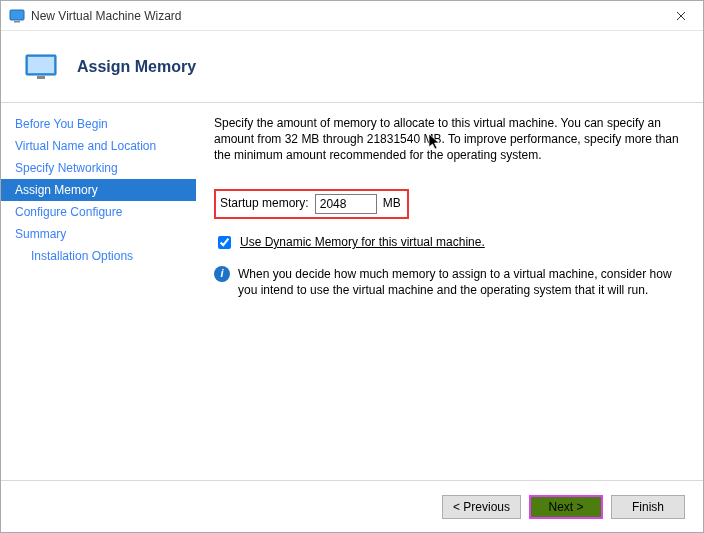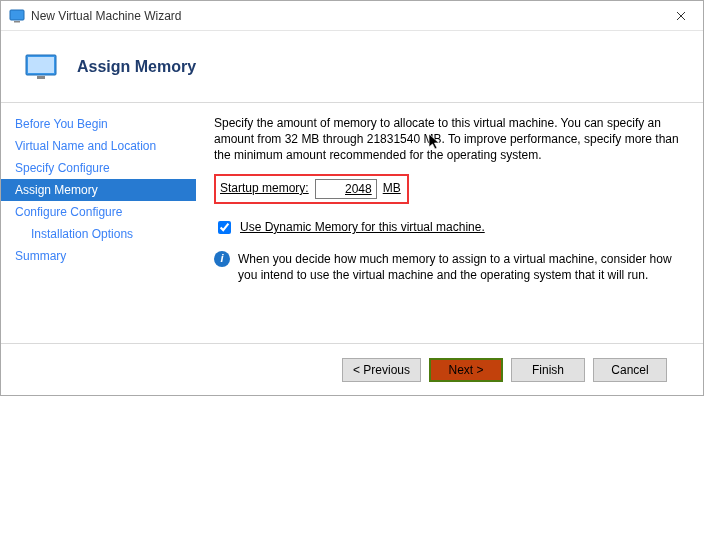--- a/index.html
+++ b/index.html
@@ -5,21 +5,21 @@
   * { box-sizing: border-box; }
   html, body { margin:0; padding:0; }
   body {
     font-family: "Segoe UI", Tahoma, sans-serif;
     font-size: 12px;
     color: #000;
     background: #fff;
   }
   .window {
     width: 704px;
-    height: 396px;
+    height: 533px;
     border: 1px solid #aaa;
     display: flex;
     flex-direction: column;
     position: relative;
   }
   .titlebar {
     height: 30px;
     display: flex;
     align-items: center;
     border-bottom: 1px solid #e5e5e5;
@@ -69,66 +69,65 @@
   .nav .step.sub { padding-left: 30px; }
   .nav .step.selected {
     background: #277ad1;
     color: #fff;
   }
   .content {
     flex:1;
     padding: 12px 18px 0 18px;
     line-height: 1.35;
   }
-  .row { display:flex; align-items:center; margin-top:10px;text-decoration:underline; }
+  .row { display:flex; align-items:center; margin-top:25px; }
   .highlight-box {
     border: 2px solid #e33;
     padding: 3px 6px 3px 4px;
     display:inline-flex;
     align-items:center;
     gap: 6px;
   }
   .mem-input {
     width: 62px;
     height: 20px;
-    text-align: right;
     padding: 1px 4px;
     border: 1px solid #7a7a7a;
     font: inherit;
   }
   .checkline { display:flex; align-items:center; gap:6px; margin-top:14px;text-decoration:underline; }
   .info { display:flex; gap:8px; margin-top:14px; }
   .info-icon {
     width:16px; height:16px; border-radius:50%;
     background:#1e73c7; color:#fff;
     display:flex; align-items:center; justify-content:center;
     font-weight:bold; font-style:italic; font-size:11px;
     flex:0 0 16px;
   }
   .footer {
     height: 52px;
     border-top: 1px solid #d9d9d9;
     display:flex;
     align-items:center;
     justify-content:flex-end;
     gap: 8px;
-    padding-right: 36px;
+    padding-right: 18px;
   }
   .btn {
     min-width: 74px;
     height: 24px;
     border: 1px solid #adadad;
     background: #e1e1e1;
     font: inherit;
     cursor: pointer;
     padding: 0 10px;
   }
   .btn.default {
-    border: 2px solid #4d7c0f;
-    background: #c2410c;
+    border: 2px solid #d946ef;
+    background: #4d7c0f;
   }
   .cursor {
     position:absolute;
     left: 427px; top: 132px;
     pointer-events:none;
   }
 </style>
 </head>
 <body>
 
@@ -158,25 +157,25 @@
         <rect x="12" y="22" width="8" height="3" fill="#888"></rect>
       </svg>
     </span>
     <h1>Assign Memory</h1>
   </div>
 
   <div class="body">
     <div class="nav">
       <div class="step">Before You Begin</div>
       <div class="step">Virtual Name and Location</div>
-      <div class="step">Specify Configure</div>
+      <div class="step">Specify Networking</div>
       <div class="step selected">Assign Memory</div>
       <div class="step">Configure Configure</div>
+      <div class="step">Summary</div>
       <div class="step sub">Installation Options</div>
-      <div class="step">Summary</div>
     </div>
 
     <div class="content">
       <div>Specify the amount of memory to allocate to this virtual machine. You can specify an amount from 32 MB through 21831540 MB. To improve performance, specify more than the minimum amount recommended for the operating system.</div>
 
       <div class="row">
         <span class="highlight-box">
           <span>Startup memory:</span>
           <input class="mem-input" type="text" value="2048" style="">
           <span>MB</span>
@@ -192,21 +191,20 @@
         <span class="info-icon">i</span>
         <span>When you decide how much memory to assign to a virtual machine, consider how you intend to use the virtual machine and the operating system that it will run.</span>
       </div>
     </div>
   </div>
 
   <div class="footer">
     <button class="btn">&lt; Previous</button>
     <button class="btn default">Next &gt;</button>
     <button class="btn">Finish</button>
-    <button class="btn">Cancel</button>
   </div>
 
   <span class="cursor">
     <svg width="14" height="18" viewBox="0 0 14 18">
       <path d="M1 1 L1 14 L4.5 11 L7 16 L9 15 L6.5 10 L11 10 Z" fill="#000" stroke="#fff" stroke-width="0.7"></path>
     </svg>
   </span>
 
 </div>
 

